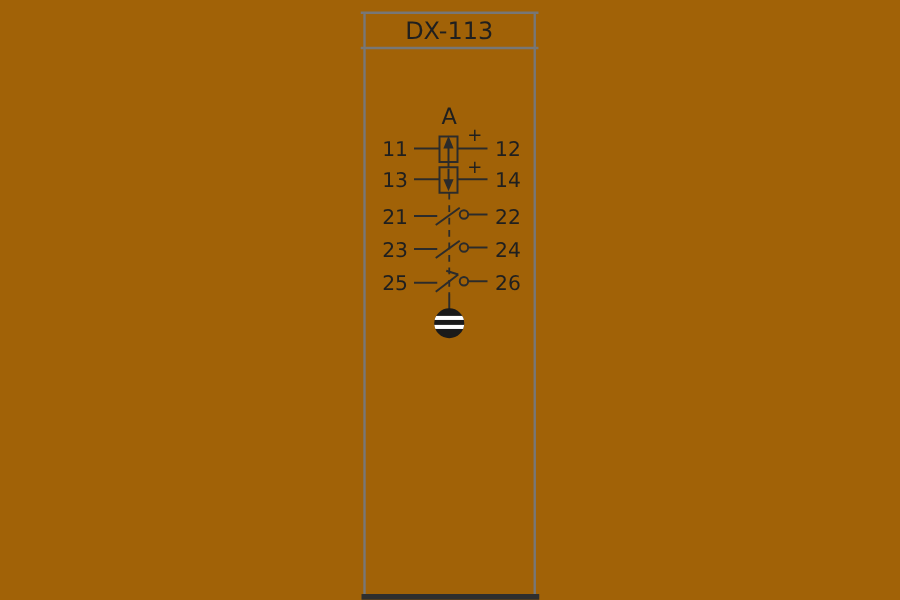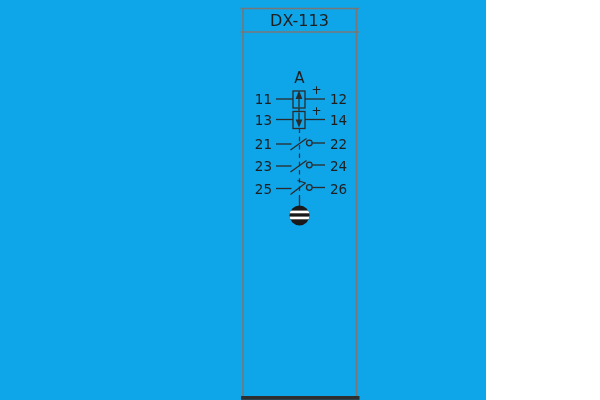--- a/index.html
+++ b/index.html
@@ -5,23 +5,23 @@
   html, body {
     margin: 0;
     padding: 0;
     width: 600px;
     height: 400px;
     background: #ffffff;
     font-family: "DejaVu Sans", "Liberation Sans", sans-serif;
   }
   .stage {
     position: relative;
-    width: 486px;
+    width: 600px;
     height: 400px;
-    background: #0ea5e9;
+    background: #a16207;
     overflow: hidden;
   }
   svg text {
     font-family: "DejaVu Sans", "Liberation Sans", sans-serif;
     fill: #1f1f1f;
   }
   .t-label { font-size: 13.5px; }
   .t-title { font-size: 16px; }
   .t-element { font-size: 15px; }
   .t-plus { font-size: 12px; }

